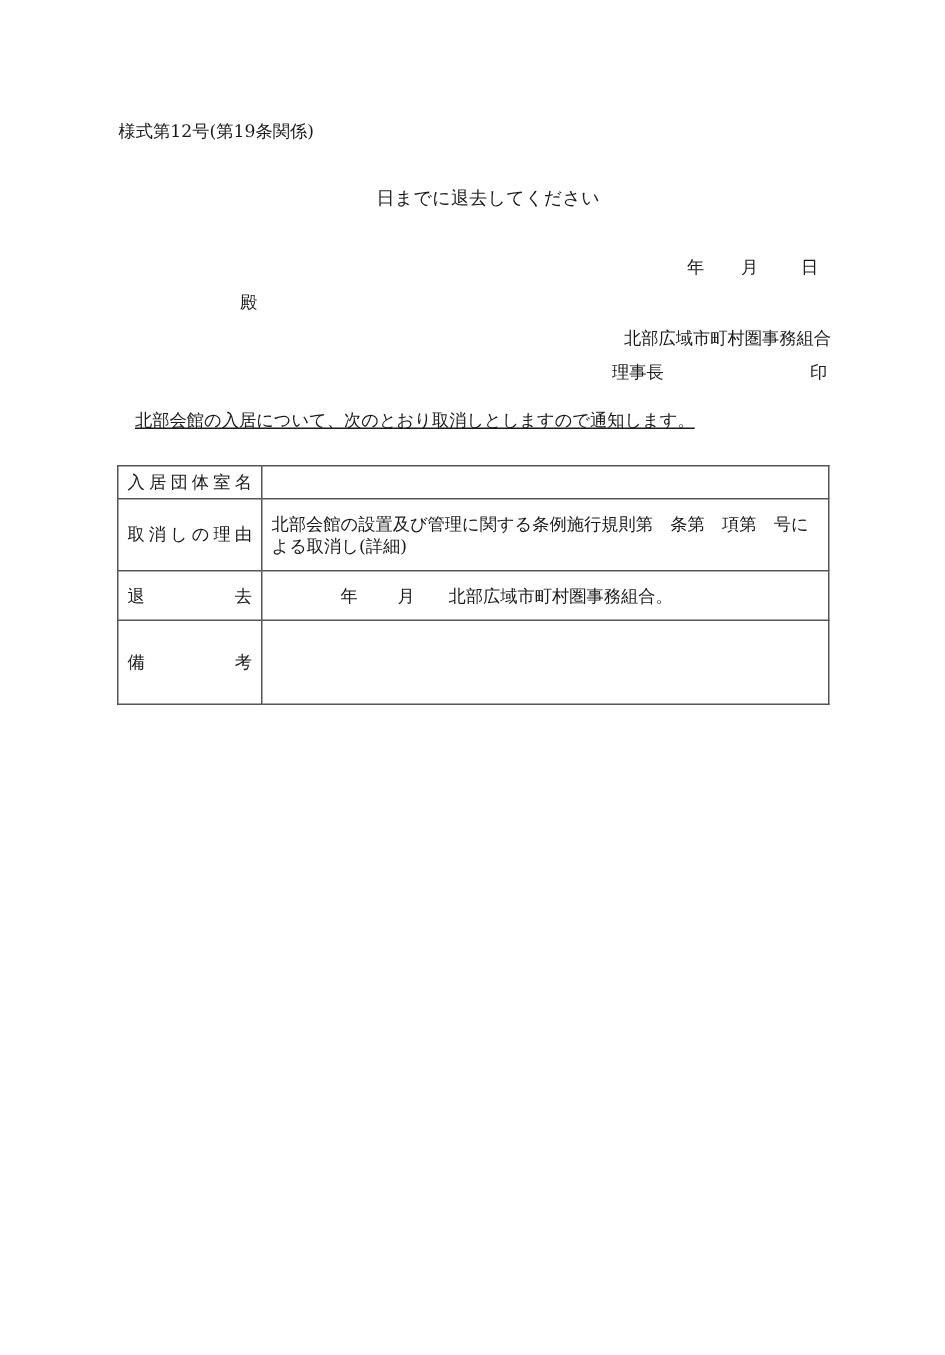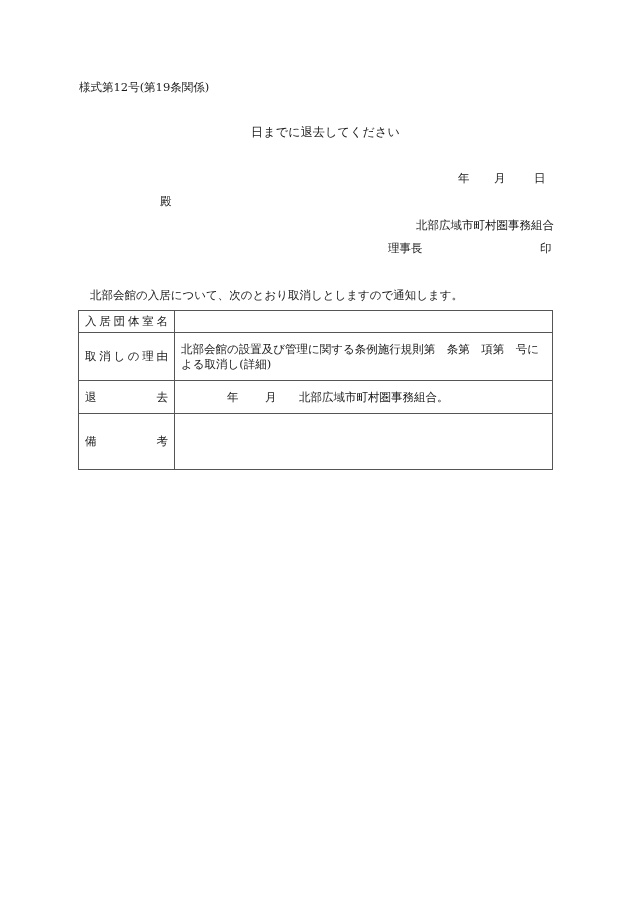--- a/index.html
+++ b/index.html
@@ -10,23 +10,23 @@
   }
   .abs { position: absolute; white-space: nowrap; line-height: 1; }
   .form-number { left: 79px; top: 82px; font-size: 11.5px; }
   .doc-title { left: 251px; top: 126px; font-size: 12px; letter-spacing: 0.2px; }
   .date { left: 458px; top: 173px; display: flex; }
   .date span { display: inline-block; }
   .date .y { width: 36px; }
   .date .m { width: 40px; }
   .addressee { left: 160px; top: 196px; }
   .issuer { left: 388px; top: 220px; margin-left: 28px; }
-  .chair-title { left: 388px; top: 243px; }
+  .chair-title { left: 408px; top: 243px; }
   .seal { left: 540px; top: 243px; }
-  .intro { left: 90px; top: 290px; }
+  .intro { left: 90px; top: 275px; text-decoration: underline; }
 
   table.form {
     position: absolute; left: 78px; top: 310px;
     width: 475px; border-collapse: collapse;
     font-size: 11.5px;
   }
   table.form td {
     border: 1px solid #555;
     padding: 0 6px;
     vertical-align: middle;

